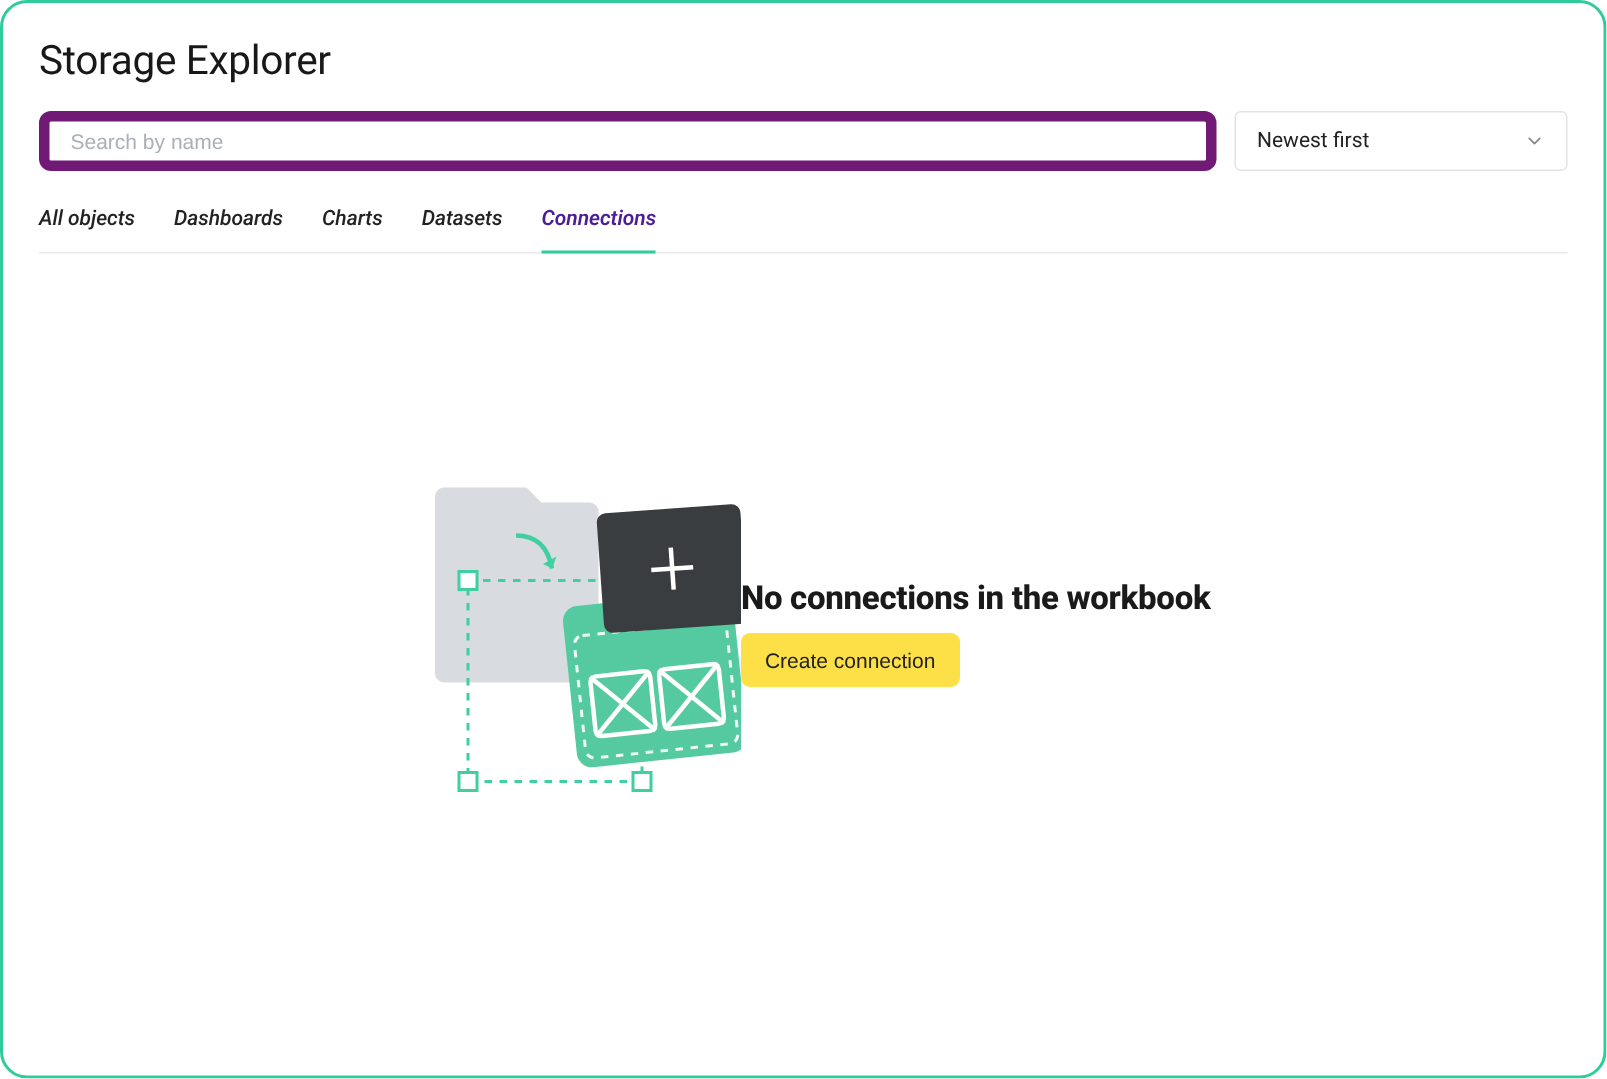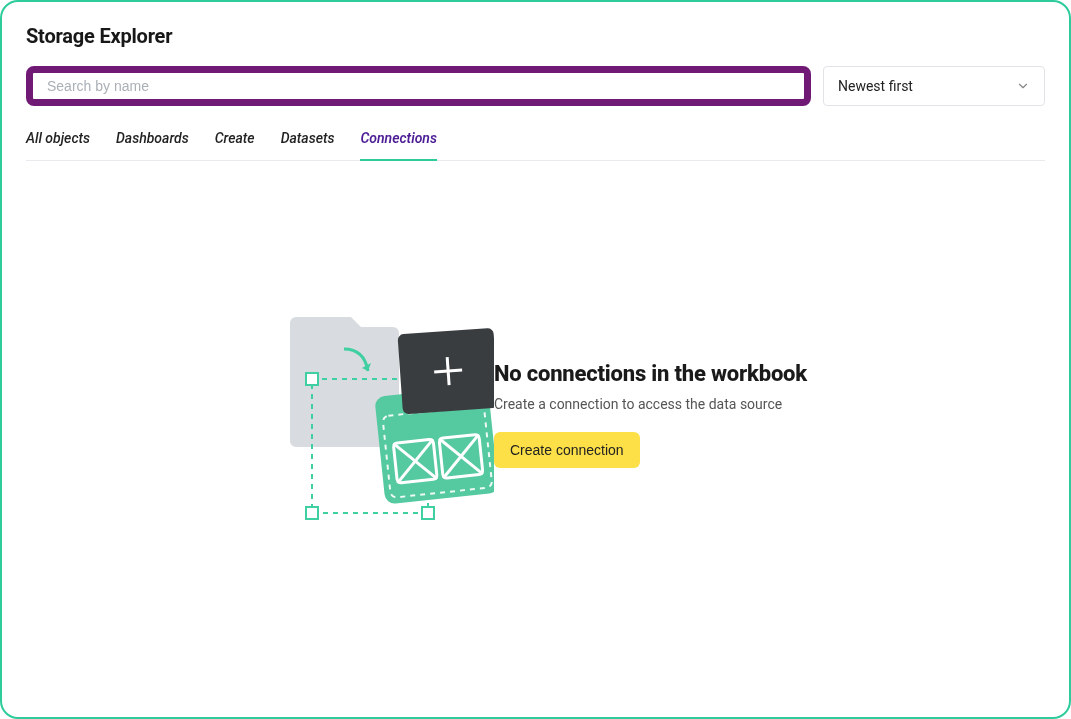--- a/index.html
+++ b/index.html
@@ -13,22 +13,22 @@
   .frame {
     width: 1071px;
     height: 719px;
     border: 2px solid #2ecc9b;
     border-radius: 18px;
     background: #fff;
     padding: 22px 24px;
     position: relative;
   }
   .title {
-    font-size: 20px;
-    font-weight: 700;
+    font-size: 27px;
+    font-weight: 400;
     color: #181818;
     margin-bottom: 18px;
     letter-spacing: -0.2px;
   }
   .controls-row {
     display: flex;
     gap: 12px;
     margin-bottom: 24px;
   }
   .search-input {
@@ -138,21 +138,21 @@
         <svg width="14" height="14" viewBox="0 0 24 24" fill="none" stroke="#888" stroke-width="2" stroke-linecap="round" stroke-linejoin="round">
             <polyline points="6 9 12 15 18 9"></polyline>
           </svg>
       </span>
     </div>
   </div>
 
   <div class="tabs">
     <div class="tab">All objects</div>
     <div class="tab">Dashboards</div>
-    <div class="tab">Create</div>
+    <div class="tab">Charts</div>
     <div class="tab">Datasets</div>
     <div class="tab active">Connections</div>
   </div>
 
   <div class="empty-area">
     <div class="illustration">
       <svg width="210" height="230" viewBox="0 0 210 230">
 
         <path d="M12 18 h55 l10 10 h32 a6 6 0 0 1 6 6 v108 a6 6 0 0 1 -6 6 h-97 a6 6 0 0 1 -6 -6 v-118 a6 6 0 0 1 6 -6 z" fill="#d8dbdf"></path>
 
@@ -182,18 +182,17 @@
         <g transform="rotate(-4 165 70)">
           <rect x="116" y="32" width="96" height="80" rx="6" fill="#3a3d3f"></rect>
           <line x1="164" y1="58" x2="164" y2="86" stroke="#fff" stroke-width="3"></line>
           <line x1="150" y1="72" x2="178" y2="72" stroke="#fff" stroke-width="3"></line>
         </g>
       </svg>
     </div>
 
     <div class="empty-text">
       <div class="empty-title">No connections in the workbook</div>
-      <div class="empty-sub">Create a connection to access the data source</div>
       <button class="create-btn">Create connection</button>
     </div>
   </div>
 
 </div>
 
 </body></html>

